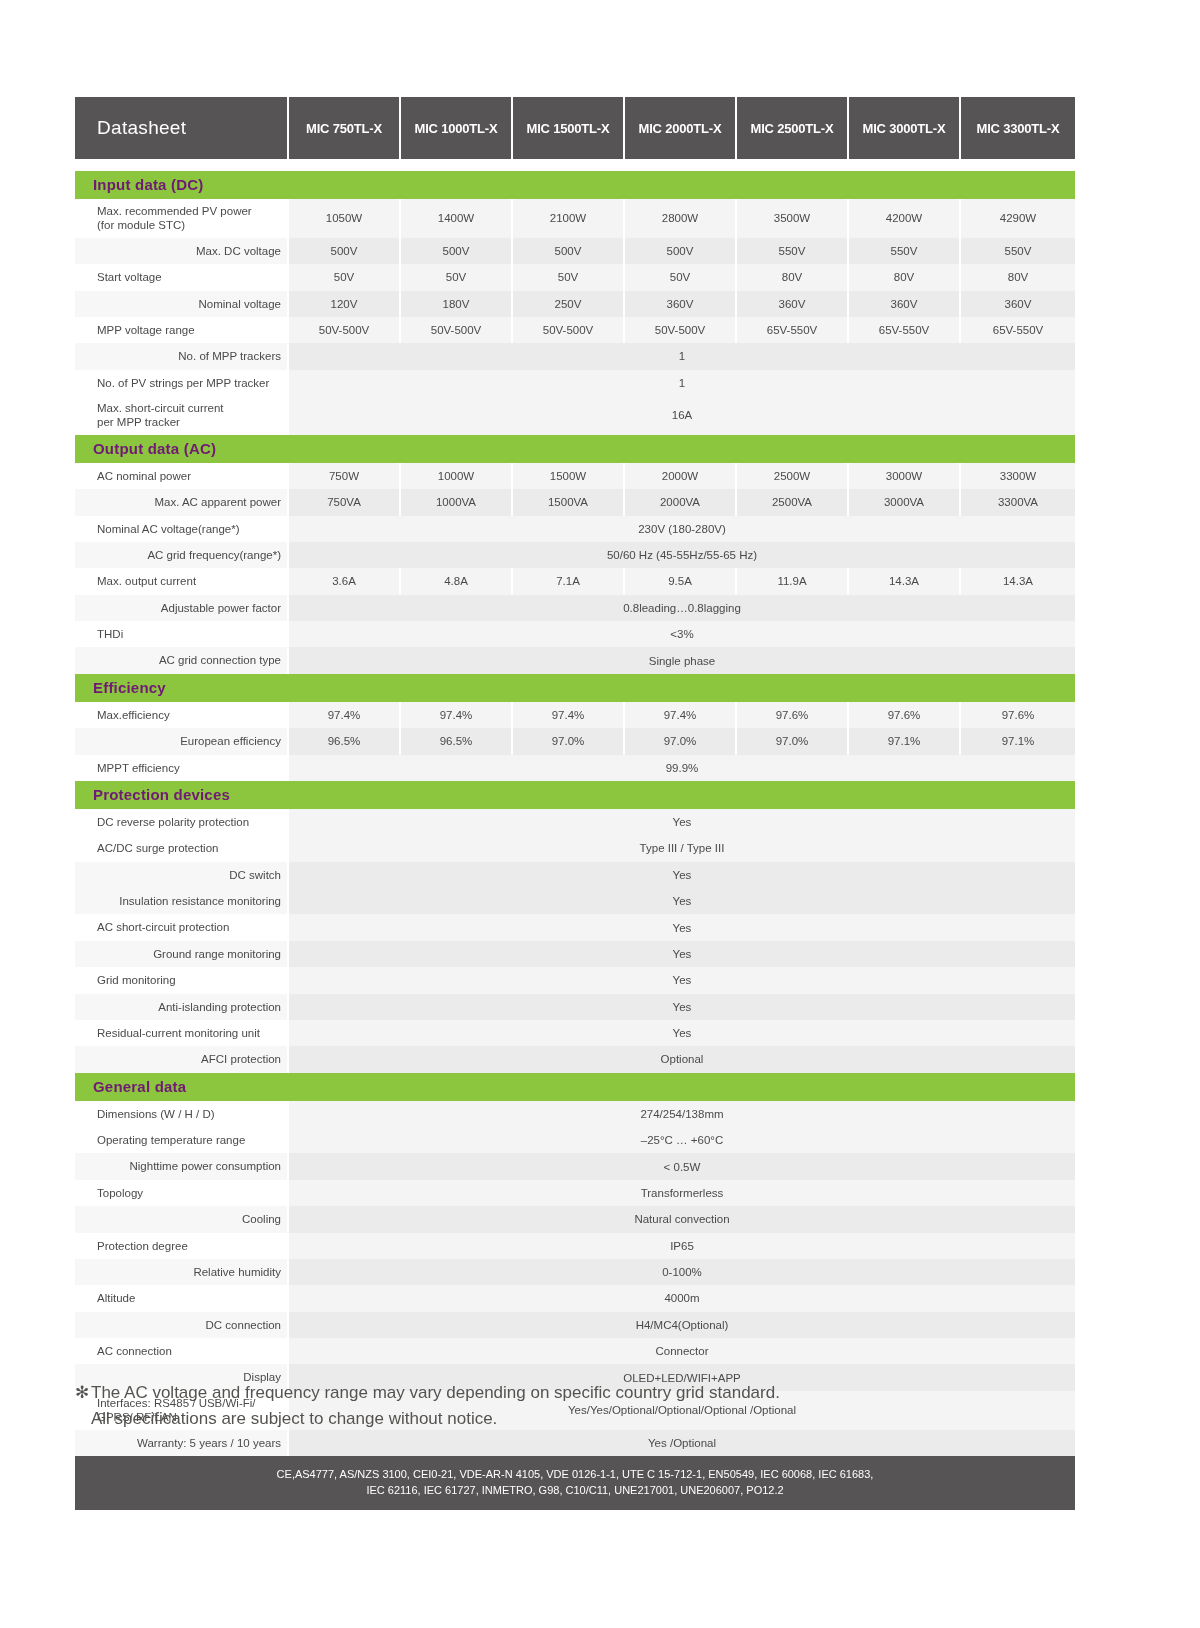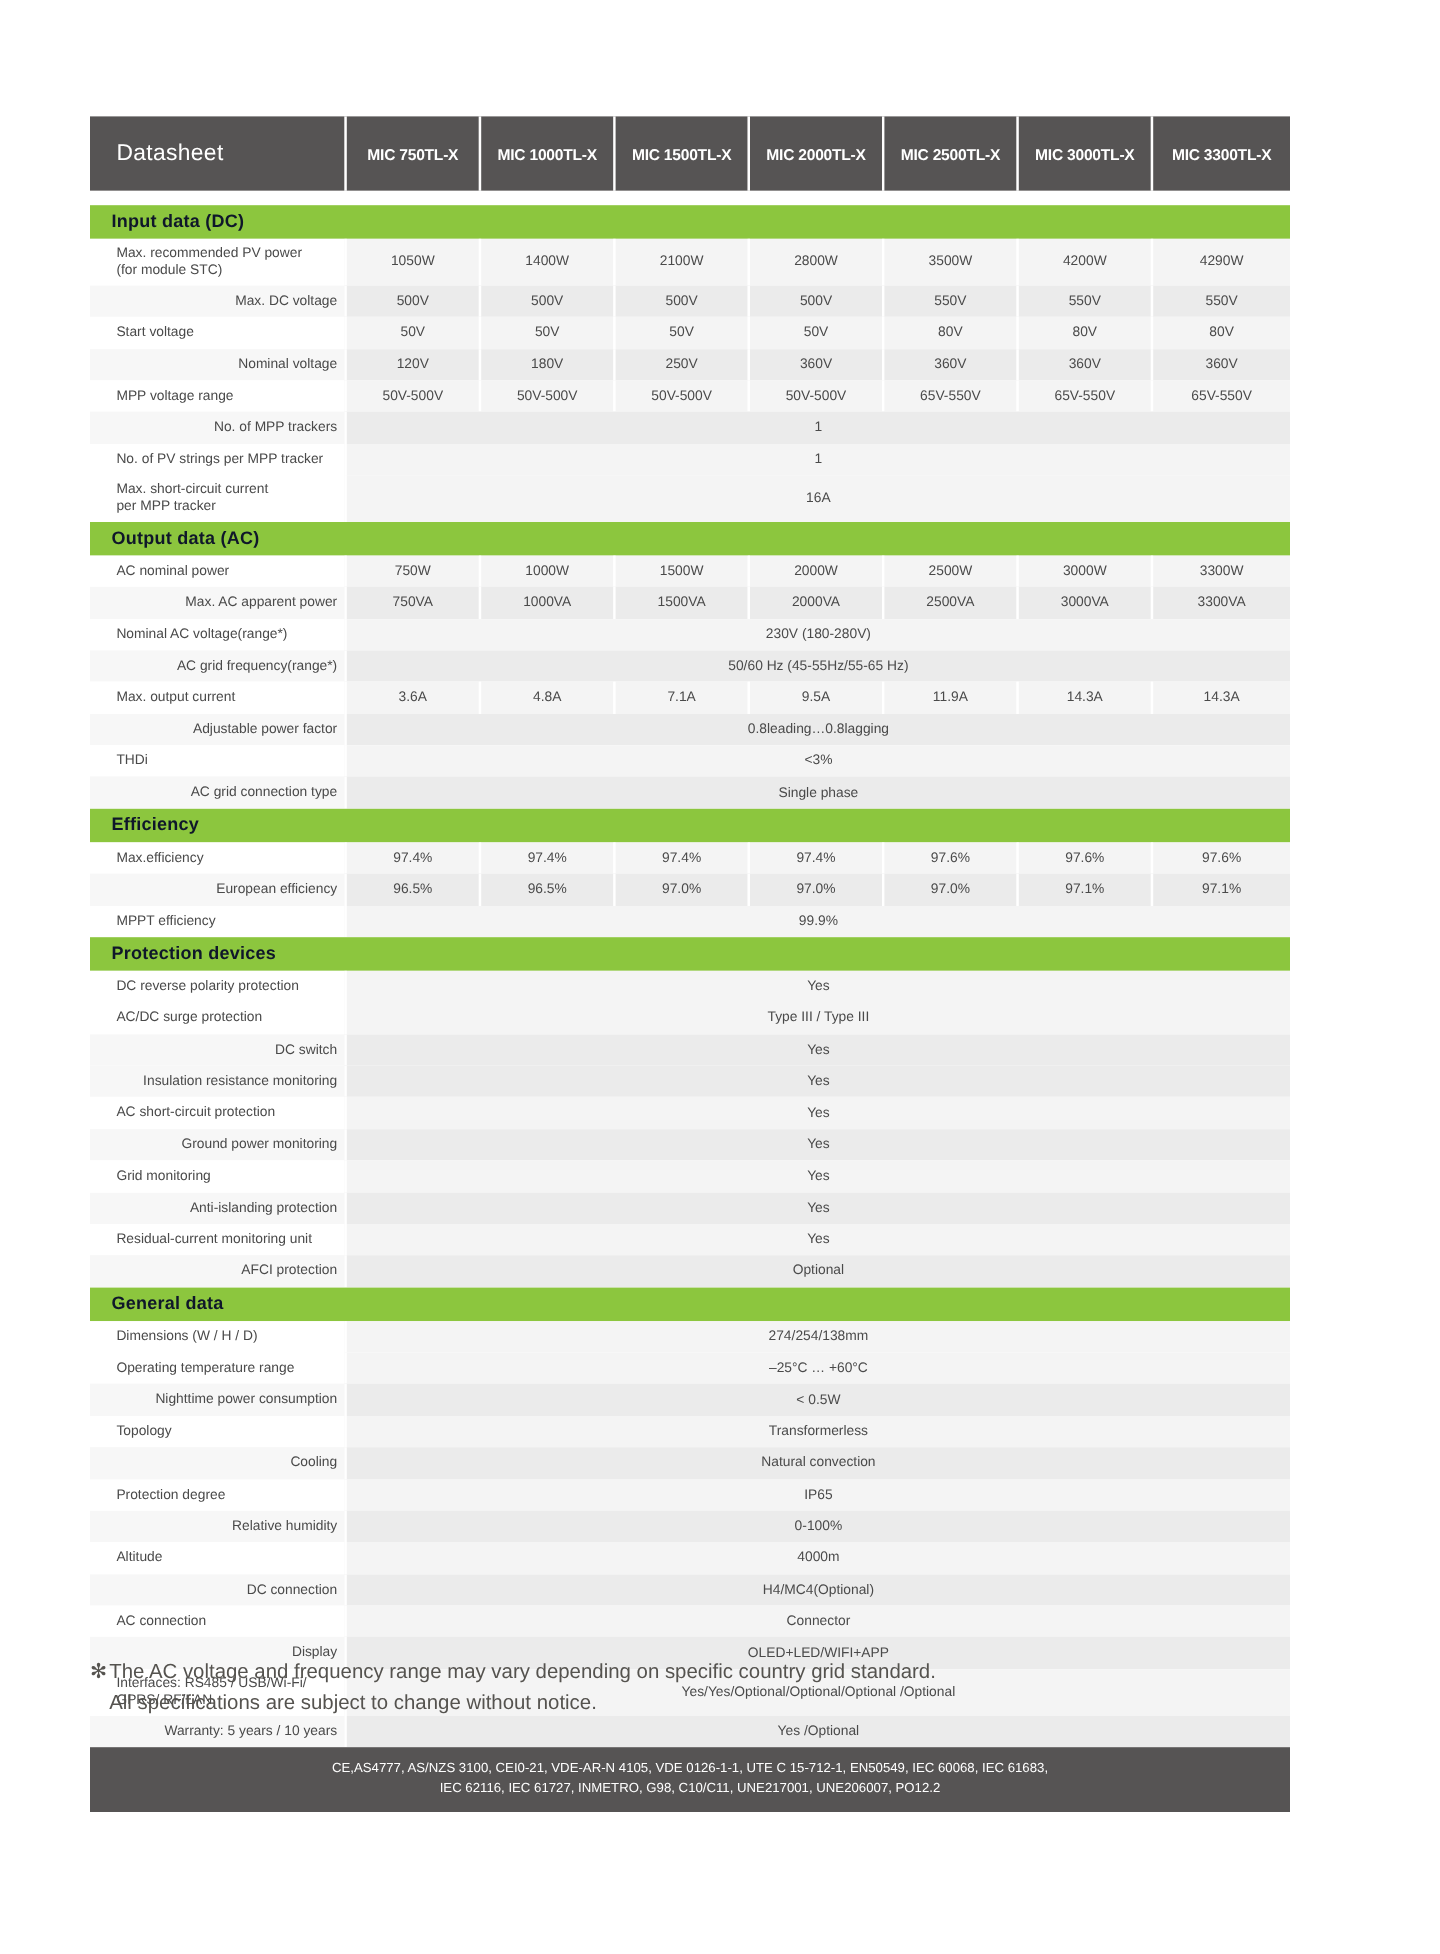--- a/index.html
+++ b/index.html
@@ -50,21 +50,21 @@
     text-align:center;
     border-left:2px solid #ffffff;
     height:34px;
     letter-spacing:-.2px;
   }
   .spacer-row td{height:12px;background:#ffffff;}
 
   
   .band td{
     background:#8cc63e;
-    color:#0f172a;
+    color:#701a75;
     font-size:15px;
     font-weight:bold;
     padding:5px 0 6px 18px;
     letter-spacing:.2px;
   }
 
   
   .lbl{
     font-size:11.5px;
     color:#4a4a4a;
@@ -306,21 +306,21 @@
           </tr>
           <tr class="row alt">
             <td class="lbl">Insulation resistance monitoring</td>
             <td class="val wide" colspan="7">Yes</td>
           </tr>
           <tr class="row">
             <td class="lbl">AC short-circuit protection</td>
             <td class="val wide" colspan="7">Yes</td>
           </tr>
           <tr class="row alt">
-            <td class="lbl">Ground power monitoring</td>
+            <td class="lbl">Ground range monitoring</td>
             <td class="val wide" colspan="7">Yes</td>
           </tr>
           <tr class="row">
             <td class="lbl">Grid monitoring</td>
             <td class="val wide" colspan="7">Yes</td>
           </tr>
           <tr class="row alt">
             <td class="lbl">Anti-islanding protection</td>
             <td class="val wide" colspan="7">Yes</td>
           </tr>

